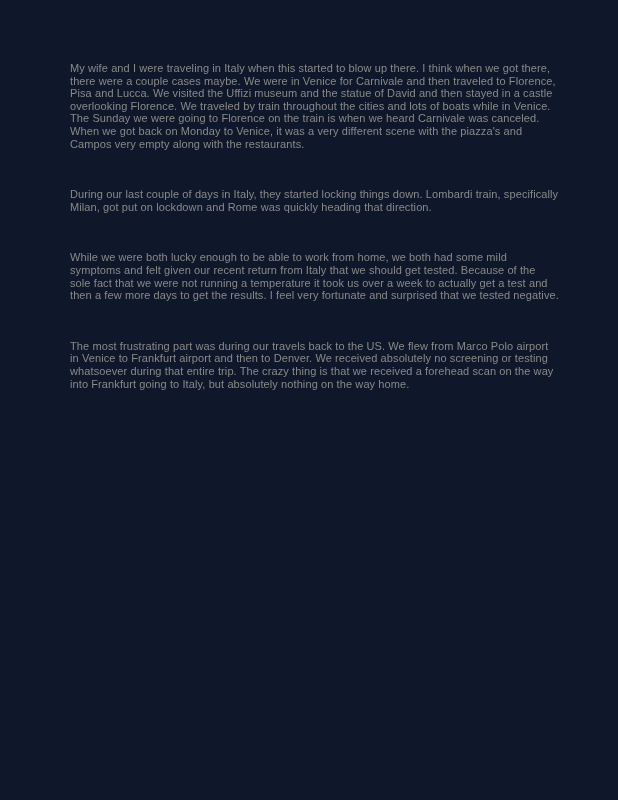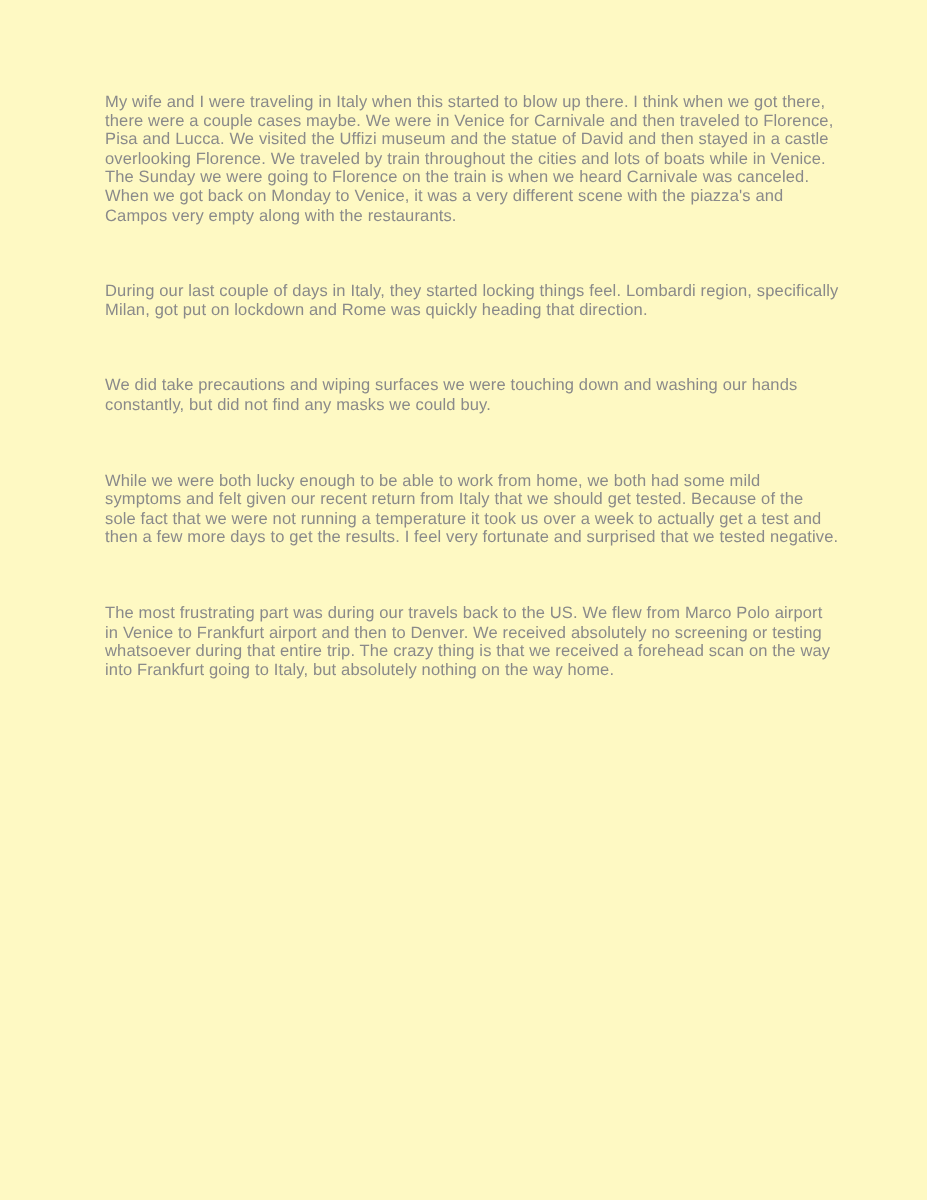--- a/index.html
+++ b/index.html
@@ -25,21 +25,20 @@
     font-size: 11px;
     line-height: 12.6px;
     letter-spacing: 0.1px;
     margin: 0 0 38px 0;
     text-align: left;
   }
 </style>
 </head>
 <body>
 
-<div class="page" style="background: #fef9c3;">
+<div class="page" style="background: #0f172a;">
   <div class="content" style="color: rgb(138, 138, 138);">
     <p>My wife and I were traveling in Italy when this started to blow up there. I think when we got there, there were a couple cases maybe. We were in Venice for Carnivale and then traveled to Florence, Pisa and Lucca. We visited the Uffizi museum and the statue of David and then stayed in a castle overlooking Florence. We traveled by train throughout the cities and lots of boats while in Venice. The Sunday we were going to Florence on the train is when we heard Carnivale was canceled. When we got back on Monday to Venice, it was a very different scene with the piazza's and Campos very empty along with the restaurants.</p>
-    <p>During our last couple of days in Italy, they started locking things feel. Lombardi region, specifically Milan, got put on lockdown and Rome was quickly heading that direction.</p>
-    <p>We did take precautions and wiping surfaces we were touching down and washing our hands constantly, but did not find any masks we could buy.</p>
+    <p>During our last couple of days in Italy, they started locking things down. Lombardi train, specifically Milan, got put on lockdown and Rome was quickly heading that direction.</p>
     <p>While we were both lucky enough to be able to work from home, we both had some mild symptoms and felt given our recent return from Italy that we should get tested. Because of the sole fact that we were not running a temperature it took us over a week to actually get a test and then a few more days to get the results. I feel very fortunate and surprised that we tested negative.</p>
     <p>The most frustrating part was during our travels back to the US. We flew from Marco Polo airport in Venice to Frankfurt airport and then to Denver. We received absolutely no screening or testing whatsoever during that entire trip. The crazy thing is that we received a forehead scan on the way into Frankfurt going to Italy, but absolutely nothing on the way home.</p>
   </div>
 </div>
 
 </body></html>

